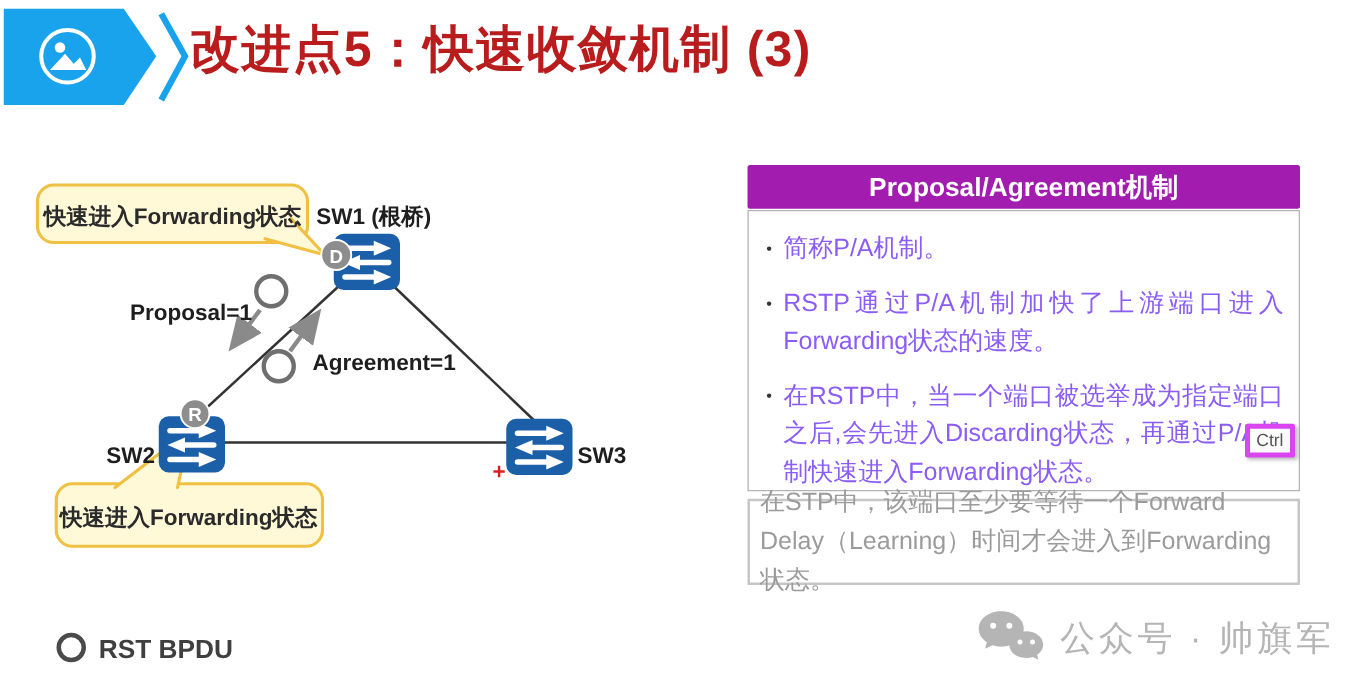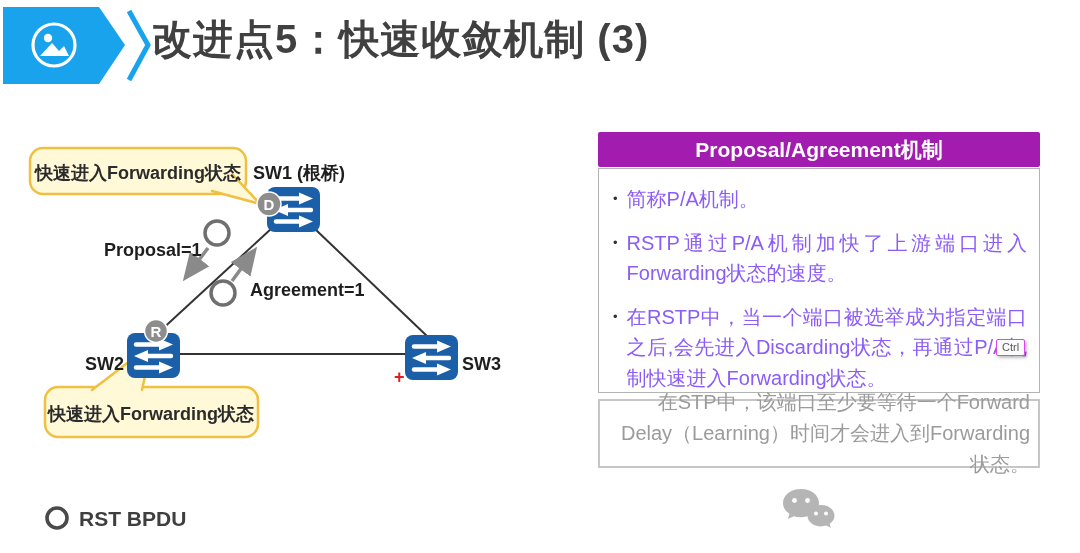--- a/index.html
+++ b/index.html
@@ -4,21 +4,21 @@
 <style>
   html,body{margin:0;padding:0;}
   body{
     position:relative;width:1080px;height:553px;background:#ffffff;overflow:hidden;
     font-family:"Liberation Sans","DejaVu Sans",sans-serif;
   }
   
   .hdr-banner{position:absolute;left:0;top:0;width:160px;height:95px;}
   .page-title{
     position:absolute;left:152px;top:12px;width:620px;height:60px;
-    font-size:40px;font-weight:900;color:#404040;letter-spacing:1px;white-space:nowrap;
+    font-size:40px;font-weight:900;color:#b91c1c;letter-spacing:1px;white-space:nowrap;
   }
   
   .diagram{position:absolute;left:0;top:0;width:1080px;height:553px;z-index:1;}
   .diagram text{font-family:"Liberation Sans","DejaVu Sans",sans-serif;}
   
   .panel-header{
     position:absolute;left:598px;top:132px;width:442px;height:35px;z-index:2;
     background:#a21caf;color:#ffffff;font-size:21px;font-weight:bold;
     display:flex;align-items:center;justify-content:center;border-radius:2px;
   }
@@ -26,28 +26,28 @@
     position:absolute;left:598px;top:168px;width:442px;height:225px;z-index:2;
     background:#ffffff;border:1px solid #b3b3b3;box-sizing:border-box;
     padding:15px 12px 0 14px;
   }
   .bullet{display:flex;gap:9px;margin-bottom:13px;}
   .bmark{font-size:13px;line-height:30px;color:#333;flex:0 0 auto;}
   .btext{flex:1;font-size:20px;line-height:30.5px;color:#8b5cf6;text-align:justify;}
   .panel-note{
     position:absolute;left:598px;top:399px;width:442px;height:69px;z-index:2;
     background:#ffffff;border:2px solid #c6c6c6;box-sizing:border-box;
-    display:flex;align-items:center;justify-content:center;text-align:right;
+    display:flex;align-items:center;justify-content:center;text-align:left;
     font-size:20px;line-height:31px;color:#9b9b9b;padding:0 8px;
   }
   .ctrl-popup{
     position:absolute;left:996px;top:339px;z-index:3;
-    background:#fbfbfb;border:1px solid #d946ef;border-radius:2px;
+    background:#fbfbfb;border:4px solid #d946ef;border-radius:2px;
     box-shadow:2px 2px 3px rgba(0,0,0,0.25);
-    font-size:11px;color:#555;padding:1px 5px 2px 5px;cursor:pointer;
+    font-size:14px;color:#555;padding:1px 5px 2px 5px;cursor:pointer;
   }
   
   .watermark{
     position:absolute;left:780px;top:487px;z-index:2;
     display:flex;align-items:center;gap:10px;color:#b5b5b5;
   }
   .watermark-text{font-size:28px;letter-spacing:3px;white-space:nowrap;}
 </style>
 </head>
 <body>
@@ -170,13 +170,14 @@
       <path d="M21,2 C11,2 3,8 3,16 C3,20.5 5.6,24.3 9.5,26.8 L8,32 L13.8,29.2 C16,29.9 18.4,30.3 21,30.3 C31,30.3 39,24 39,16 C39,8 31,2 21,2 Z"></path>
       <path d="M41,18 C33.5,18 27.5,22.7 27.5,28.7 C27.5,34.7 33.5,39.4 41,39.4 C42.8,39.4 44.6,39.1 46.2,38.6 L50.8,40.8 L49.6,36.8 C52.5,34.9 54.5,32 54.5,28.7 C54.5,22.7 48.5,18 41,18 Z"></path>
     </g>
     <g fill="#ffffff">
       <circle cx="14.5" cy="13.5" r="2.4"></circle>
       <circle cx="27.5" cy="13.5" r="2.4"></circle>
       <circle cx="36" cy="26.5" r="2"></circle>
       <circle cx="46" cy="26.5" r="2"></circle>
     </g>
   </svg>
+  <span class="watermark-text">公众号 · 帅旗军</span>
 </div>
 
 </body></html>

